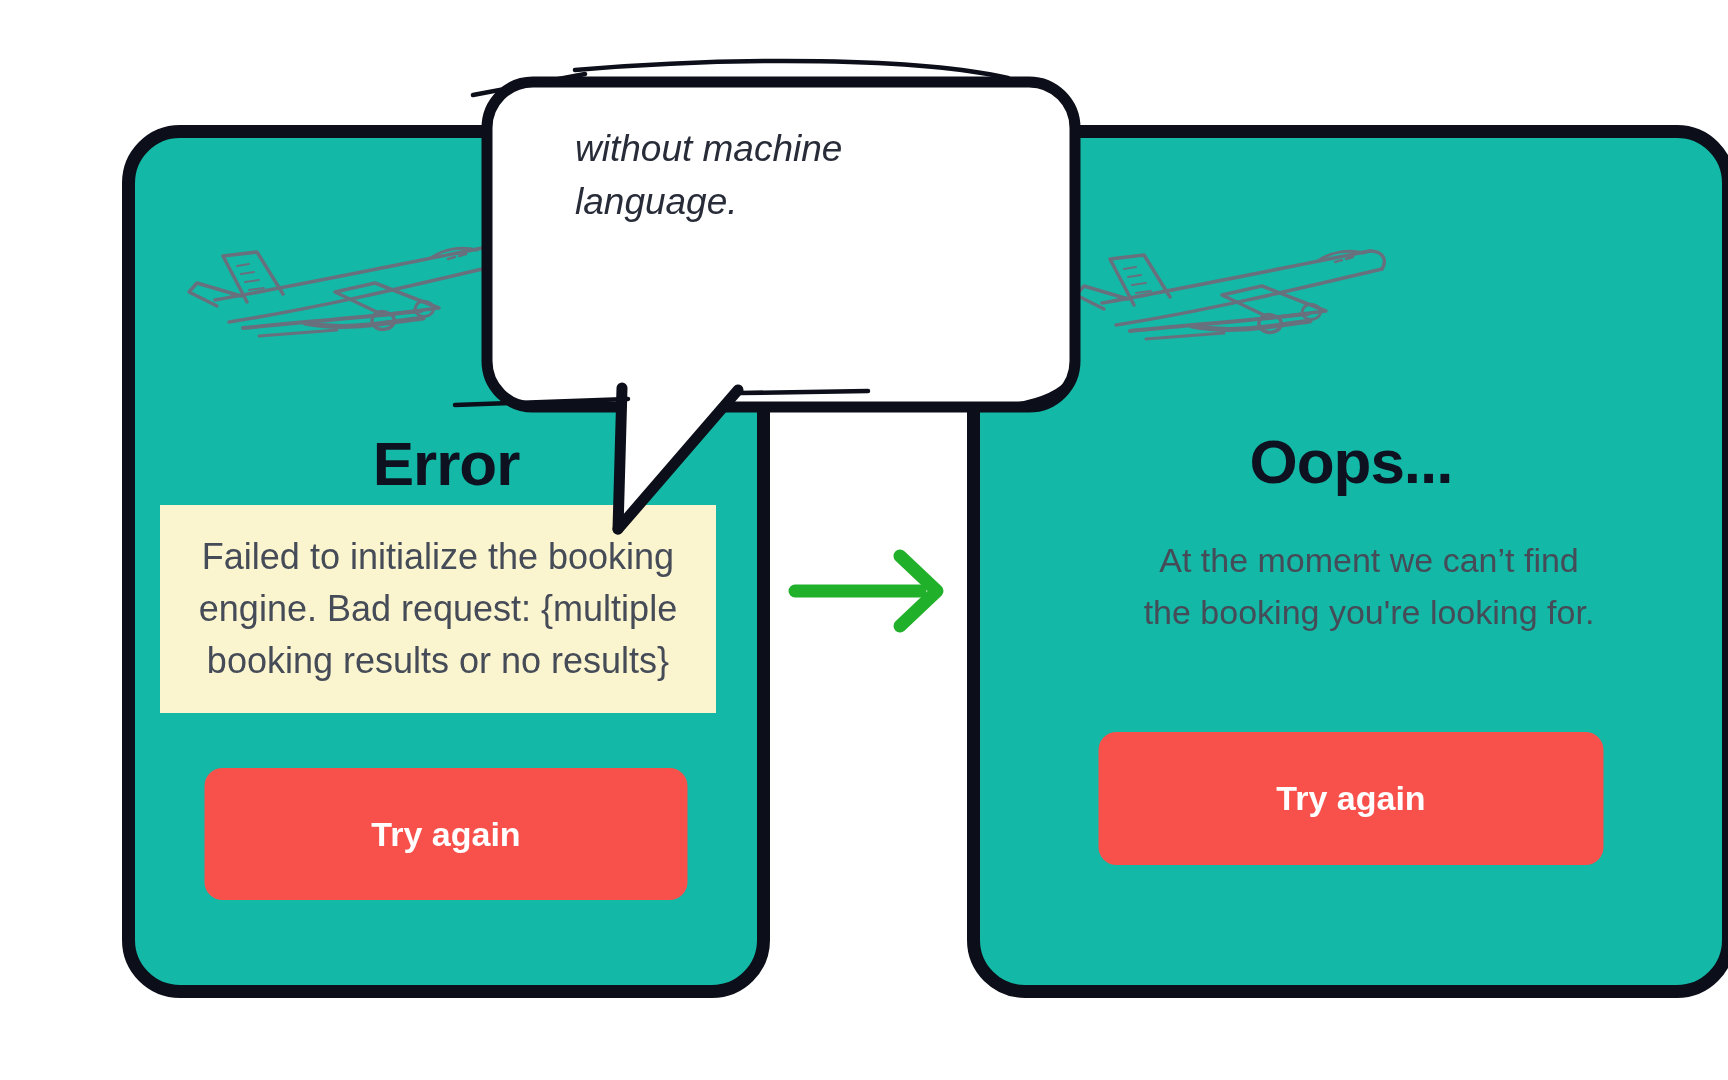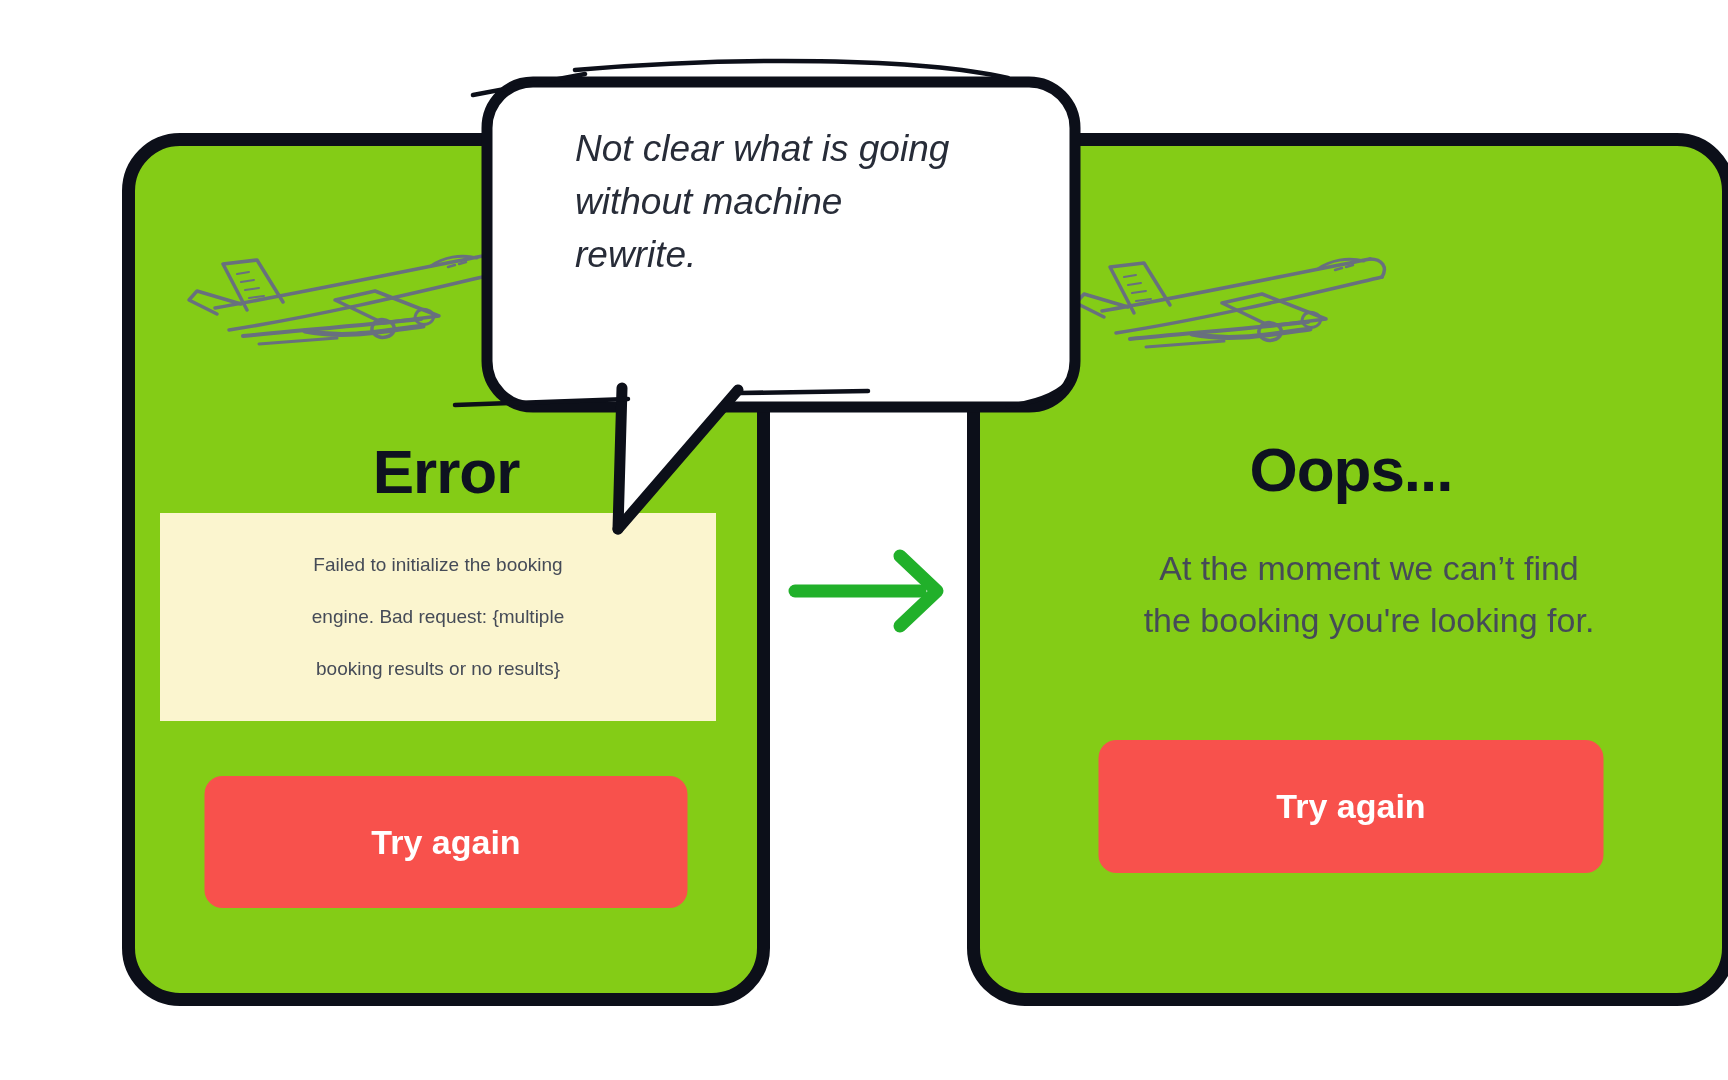--- a/index.html
+++ b/index.html
@@ -11,38 +11,38 @@
     --c-body:#454b57;
     --c-bubble:#272c38;
     --c-sketch:#68707e;
   }
   html,body{margin:0;padding:0;background:#ffffff;}
   .canvas{
     position:relative;width:1728px;height:1080px;background:#ffffff;overflow:hidden;
     font-family:"Liberation Sans", sans-serif;
   }
   .card{
-    position:absolute;top:133px;height:873px;background:#84cc16;
+    position:absolute;top:125px;height:873px;background:#14b8a6;
     border:13px solid var(--c-ink);border-radius:58px;box-sizing:border-box;z-index:1;
   }
   .card.before{left:122px;width:648px;}
   .card.after{left:967px;width:768px;}
   .plane{position:absolute;z-index:2;}
   .screen-title{
     position:absolute;left:0;right:0;margin:0;text-align:center;
     font-size:62px;font-weight:bold;letter-spacing:-1px;color:var(--c-title);
   }
   .card.before .screen-title{top:290px;}
   .card.after .screen-title{top:288px;}
   .highlight{
     position:absolute;left:25px;top:367px;width:556px;height:208px;
     background:var(--c-yellow);display:flex;flex-direction:column;justify-content:center;
   }
   .msg-line{
-    text-align:center;font-size:19px;line-height:52px;color:var(--c-body);
+    text-align:center;font-size:36px;line-height:52px;color:var(--c-body);
   }
   .after-message{
     position:absolute;left:0;right:0;top:396px;
   }
   .after-message .msg-line{font-size:34px;line-height:52px;padding-left:36px;}
   .btn{
     position:absolute;left:50%;transform:translateX(-50%);
     background:var(--c-red);border:none;border-radius:18px;
     color:#ffffff;font-family:"Liberation Sans", sans-serif;
     font-size:34px;font-weight:bold;cursor:pointer;
@@ -132,18 +132,17 @@
     <path d="M178,481 L298,342" stroke="var(--c-ink)" stroke-width="11" fill="none" stroke-linecap="round"></path>
     <g stroke="var(--c-ink)" stroke-width="4.5" fill="none" stroke-linecap="round">
       <path d="M135,22 C300,8 480,10 568,30"></path>
       <path d="M33,47 L145,26"></path>
       <path d="M15,357 L188,351"></path>
       <path d="M300,345 L428,343"></path>
       <path d="M568,358 Q615,352 632,330"></path>
     </g>
   </svg>
   <div class="bubble-text">
-    <div>Not clear what is going</div>
     <div class="b">without machine</div>
-    <div class="b">rewrite.</div>
+    <div class="b">language.</div>
   </div>
 
 </div>
 
 </body></html>

